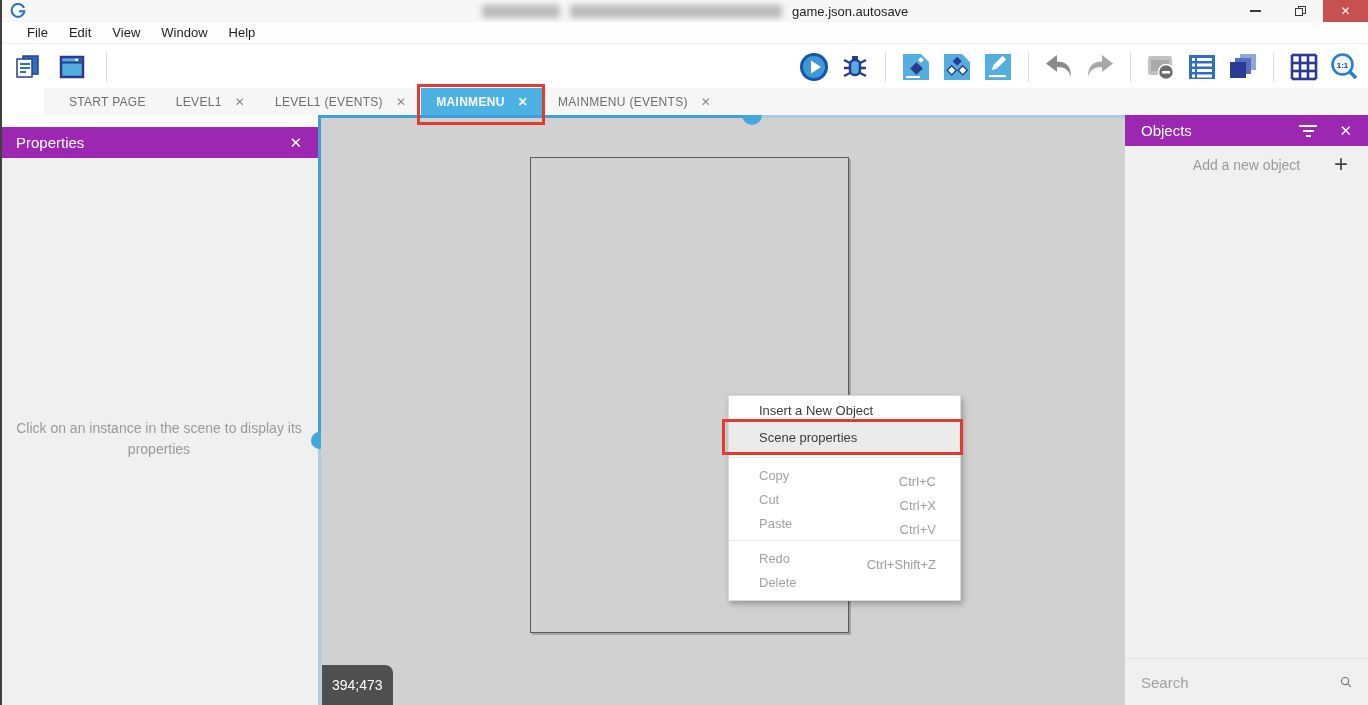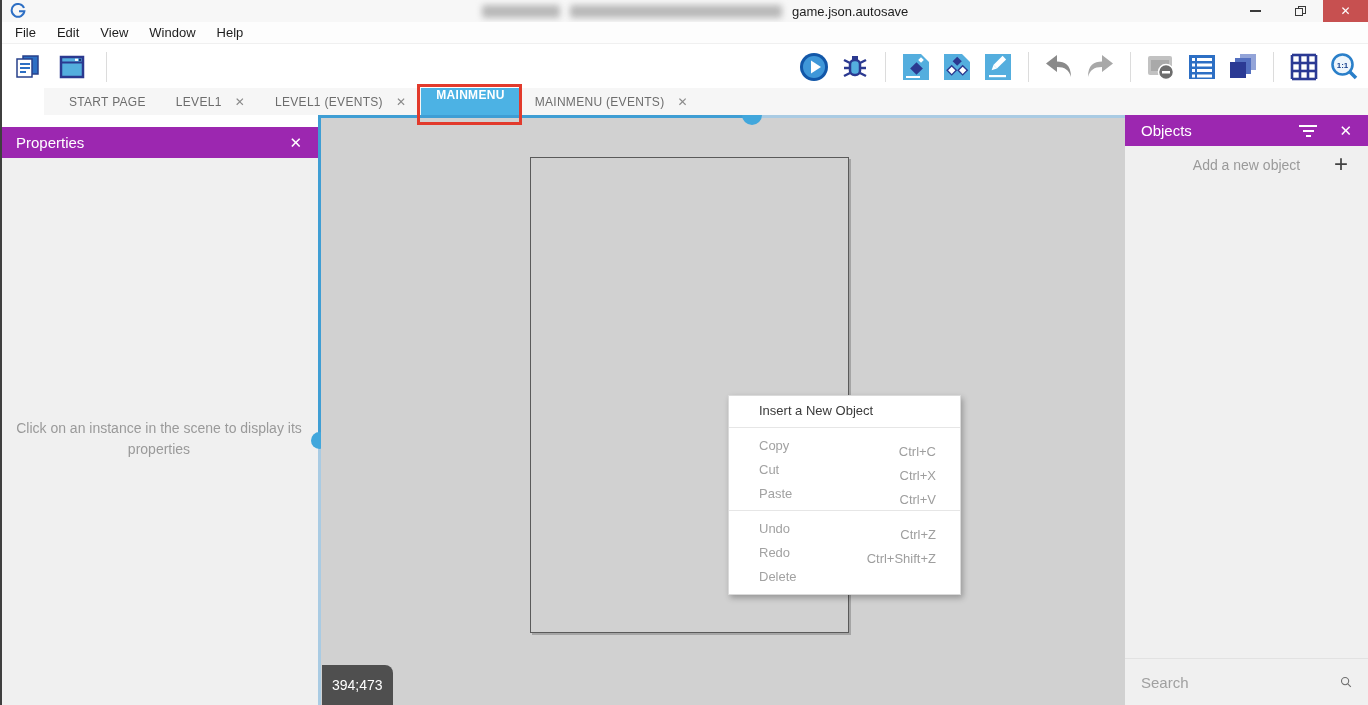--- a/index.html
+++ b/index.html
@@ -19,36 +19,36 @@
   .win-controls { position:absolute; right:0; top:0; height:22px; display:flex; }
   .win-btn { width:45px; height:22px; display:flex; align-items:center; justify-content:center; }
   .min-glyph { width:11px; height:2px; background:#3a3a3a; }
   .restore-glyph { position:relative; width:11px; height:10px; }
   .restore-glyph .r1 { position:absolute; right:0; top:0; width:8px; height:8px; border:1px solid #3a3a3a; background:#f7f7f7; }
   .restore-glyph .r2 { position:absolute; left:0; bottom:0; width:8px; height:8px; border:1px solid #3a3a3a; background:#f7f7f7; }
   .close-btn { background:#c75050; }
   .close-btn::before { content:"✕"; color:#fff; font-size:12px; }
 
   
-  .menubar { position:absolute; left:0; top:22px; width:100%; height:22px; background:#fdfdfd; display:flex; align-items:center; padding-left:15px; gap:21px; border-bottom:1px solid #f0f0f0; }
+  .menubar { position:absolute; left:0; top:22px; width:100%; height:22px; background:#fdfdfd; display:flex; align-items:center; padding-left:27px; gap:21px; border-bottom:1px solid #f0f0f0; }
   .menu-item { font-size:13px; color:#1d1d1d; }
 
   
   .toolbar { position:absolute; left:0; top:45px; width:100%; height:43px; background:#fff; display:flex; align-items:center; }
   .tb-left { display:flex; align-items:center; gap:15px; margin-left:12px; }
   .tb-right { display:flex; align-items:center; gap:11px; margin-left:auto; margin-right:8px; }
   .tb-icon { width:30px; height:30px; display:flex; align-items:center; justify-content:center; }
   .tb-divider { width:1px; height:30px; background:#dcdcdc; margin:0 4px; }
 
   
   .tabbar { position:absolute; left:0; top:88px; width:100%; height:27px; background:#f6f6f6; display:flex; align-items:stretch; padding-left:10px;margin-left:44px; }
   .tab { display:flex; align-items:center; padding:0 15px; gap:13px; font-size:12px; letter-spacing:.3px; color:#6d6d6d; position:relative; }
   .tab-close { font-size:12px; color:#8a8a8a; }
   .tab-close::before { content:"✕"; }
-  .tab.active { background:#4cb2e4; color:#fff; font-weight:bold;flex-direction:column; }
+  .tab.active { background:#4cb2e4; color:#fff; font-weight:bold; }
   .tab.active .tab-close { color:#fff; }
   .tab-annotation { position:absolute; left:-4px; right:-2px; top:-4px; bottom:-10px; border:3px solid #e23a2c; z-index:40; pointer-events:none; }
 
   
   .main { position:absolute; left:0; top:115px; width:1368px; height:590px; }
 
   .panel-header { height:31px; background:#9c27b0; display:flex; align-items:center; padding:0 16px; }
   .panel-title { color:#fff; font-size:15px; flex:0 0 auto; }
   .panel-header .spacer { flex:1; }
   .panel-x { color:#fff; font-size:15px; }
@@ -314,38 +314,38 @@
         <span class="dark"></span>
       </div>
       <div class="canvas-knob"></div>
 
       <div class="scene-rect"></div>
 
       <div class="context-menu">
         <div class="cm-row">
           <span class="cm-label">Insert a New Object</span>
         </div>
+        <div class="cm-row highlighted">
+          <span class="cm-label">Scene properties</span>
+          <span class="cm-annotation"></span>
+        </div>
         <div class="cm-sep"></div>
         <div class="cm-row disabled">
           <span class="cm-label">Copy</span>
           <span class="cm-shortcut">Ctrl+C</span>
         </div>
         <div class="cm-row disabled">
           <span class="cm-label">Cut</span>
           <span class="cm-shortcut">Ctrl+X</span>
         </div>
         <div class="cm-row disabled">
           <span class="cm-label">Paste</span>
           <span class="cm-shortcut">Ctrl+V</span>
         </div>
         <div class="cm-sep"></div>
-        <div class="cm-row disabled">
-          <span class="cm-label">Undo</span>
-          <span class="cm-shortcut">Ctrl+Z</span>
-        </div>
         <div class="cm-row disabled">
           <span class="cm-label">Redo</span>
           <span class="cm-shortcut">Ctrl+Shift+Z</span>
         </div>
         <div class="cm-row disabled">
           <span class="cm-label">Delete</span>
         </div>
       </div>
 
       <div class="coord-badge">394;473</div>

